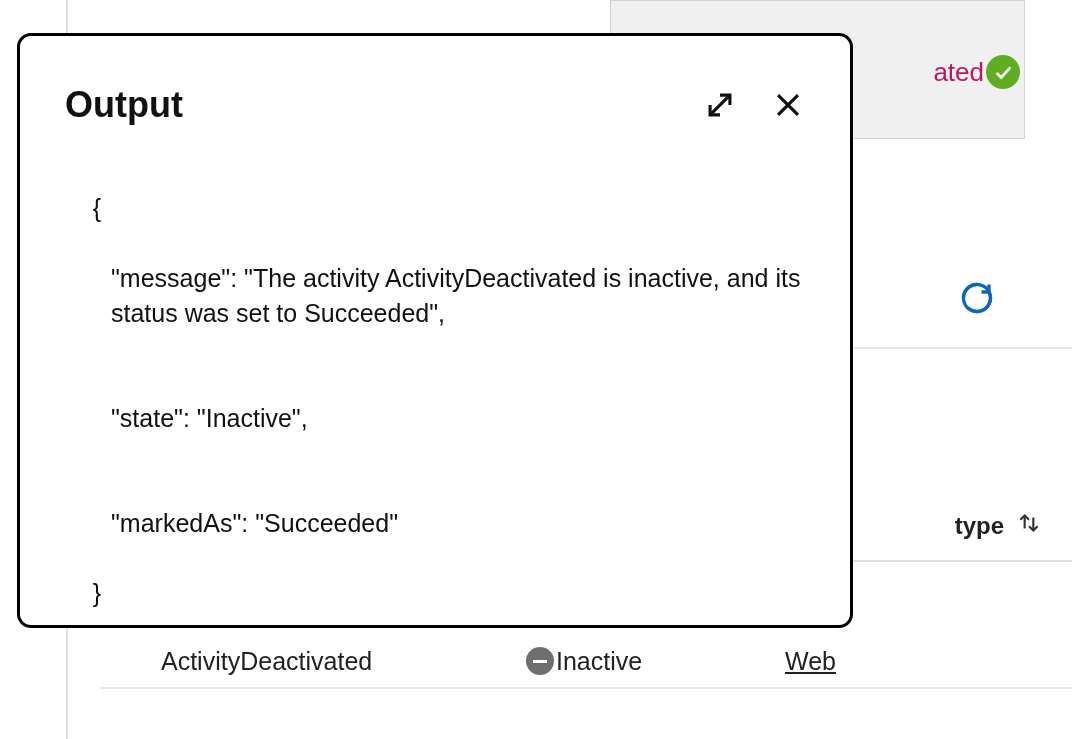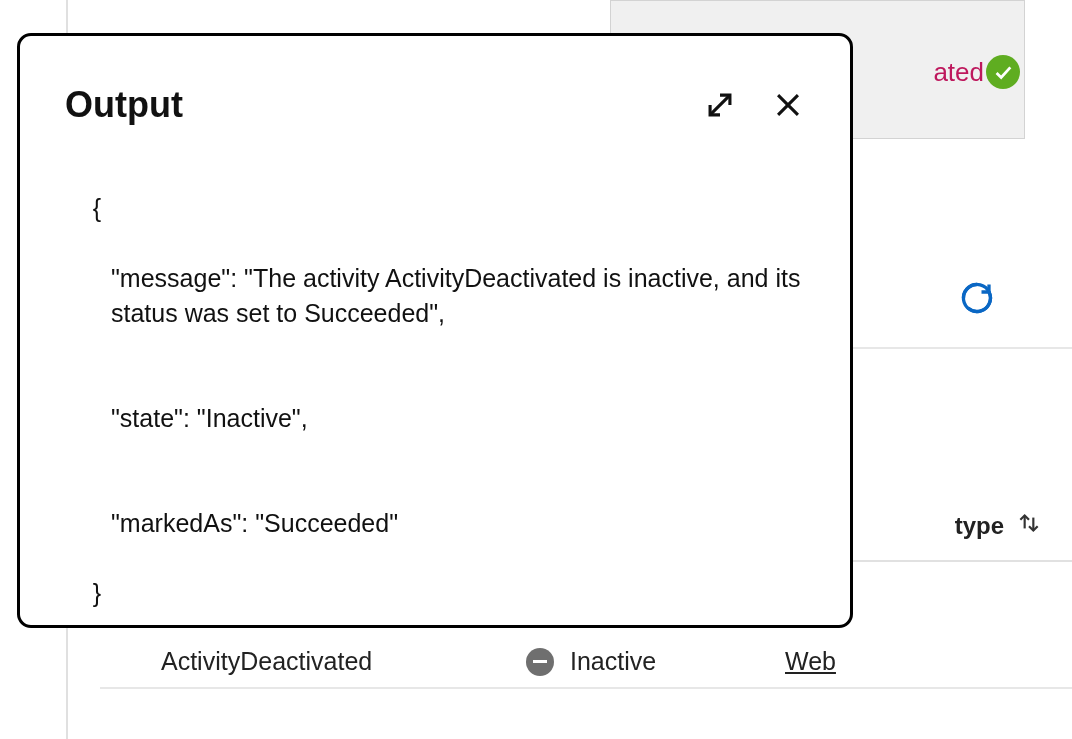--- a/index.html
+++ b/index.html
@@ -128,22 +128,22 @@
     }
     .bg-row .cell-name {
       position: absolute;
       left: 33px;
       margin-left: 28px;
     }
     .bg-row .cell-status {
       position: absolute;
       left: 426px;
       display: flex;
-      align-items: flex-end;
-      gap: 16px;
+      align-items: center;
+      gap: 2px;
     }
     .bg-row .cell-type {
       position: absolute;
       left: 685px;
       text-decoration: underline;
     }
     .status-icon {
       width: 28px;
       height: 28px;
       background: #6f6f6f;

